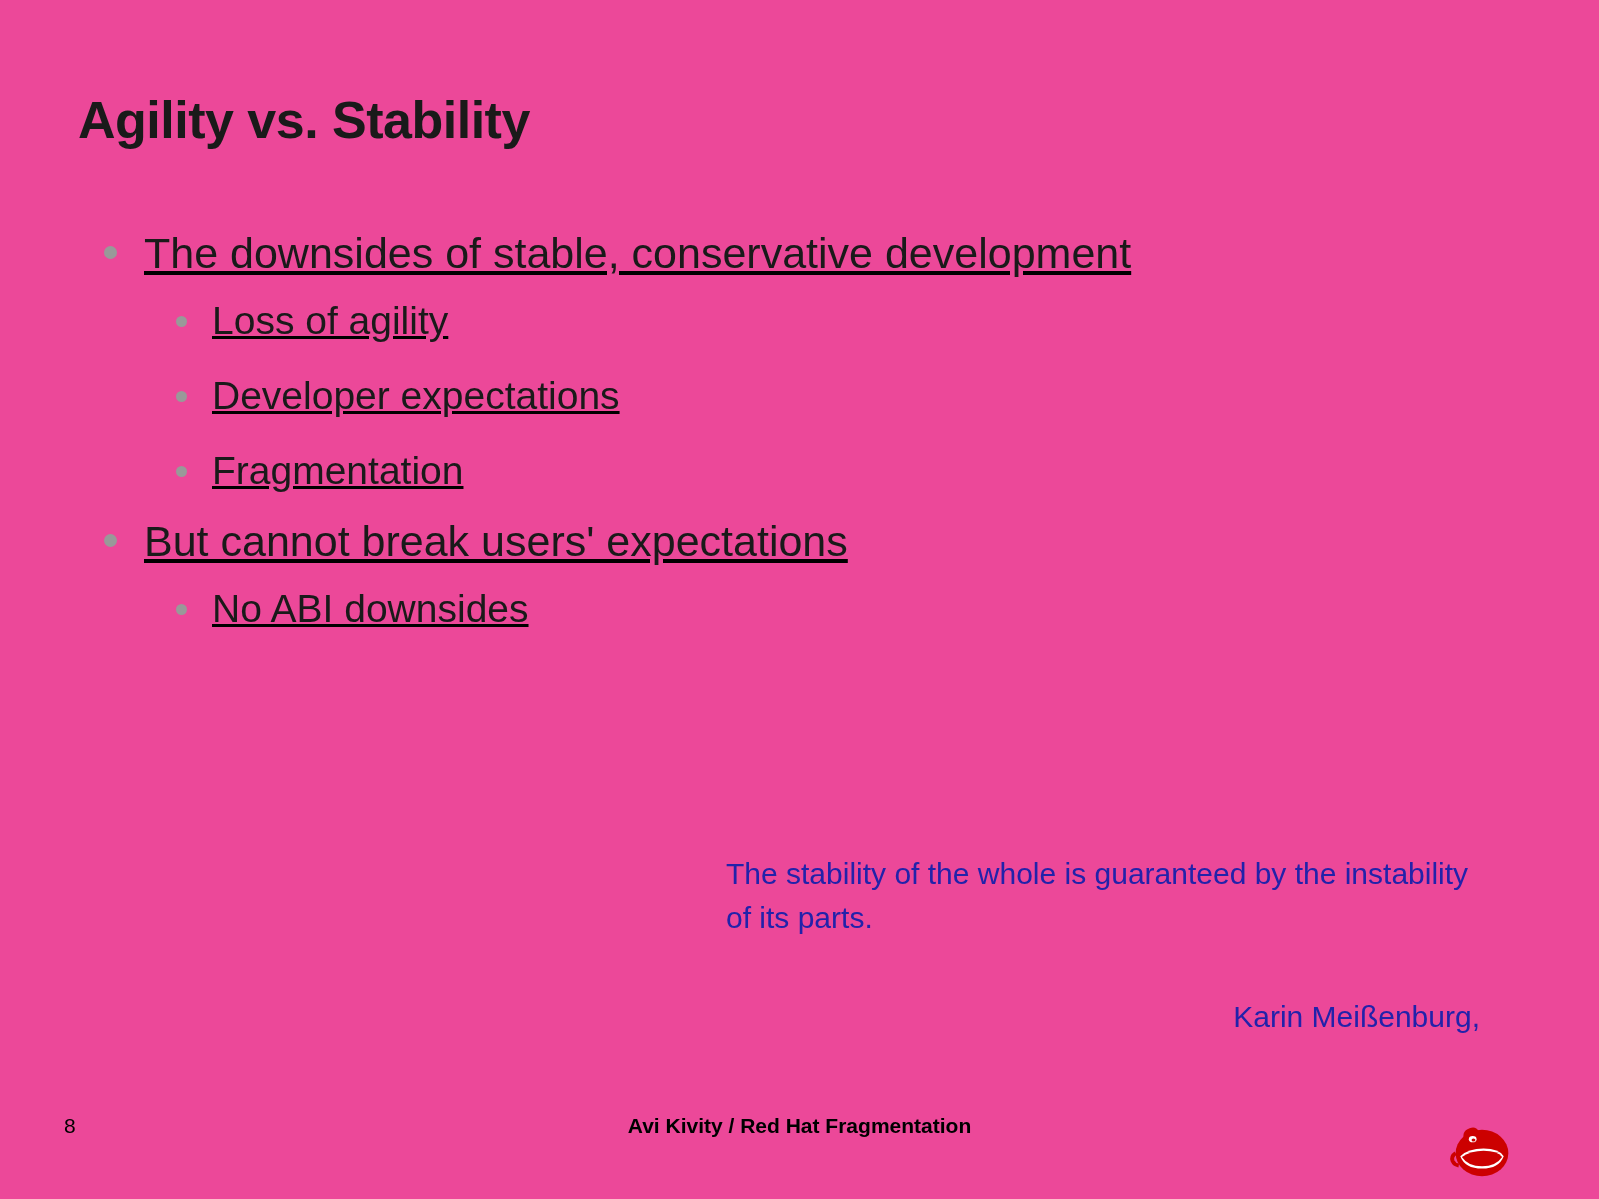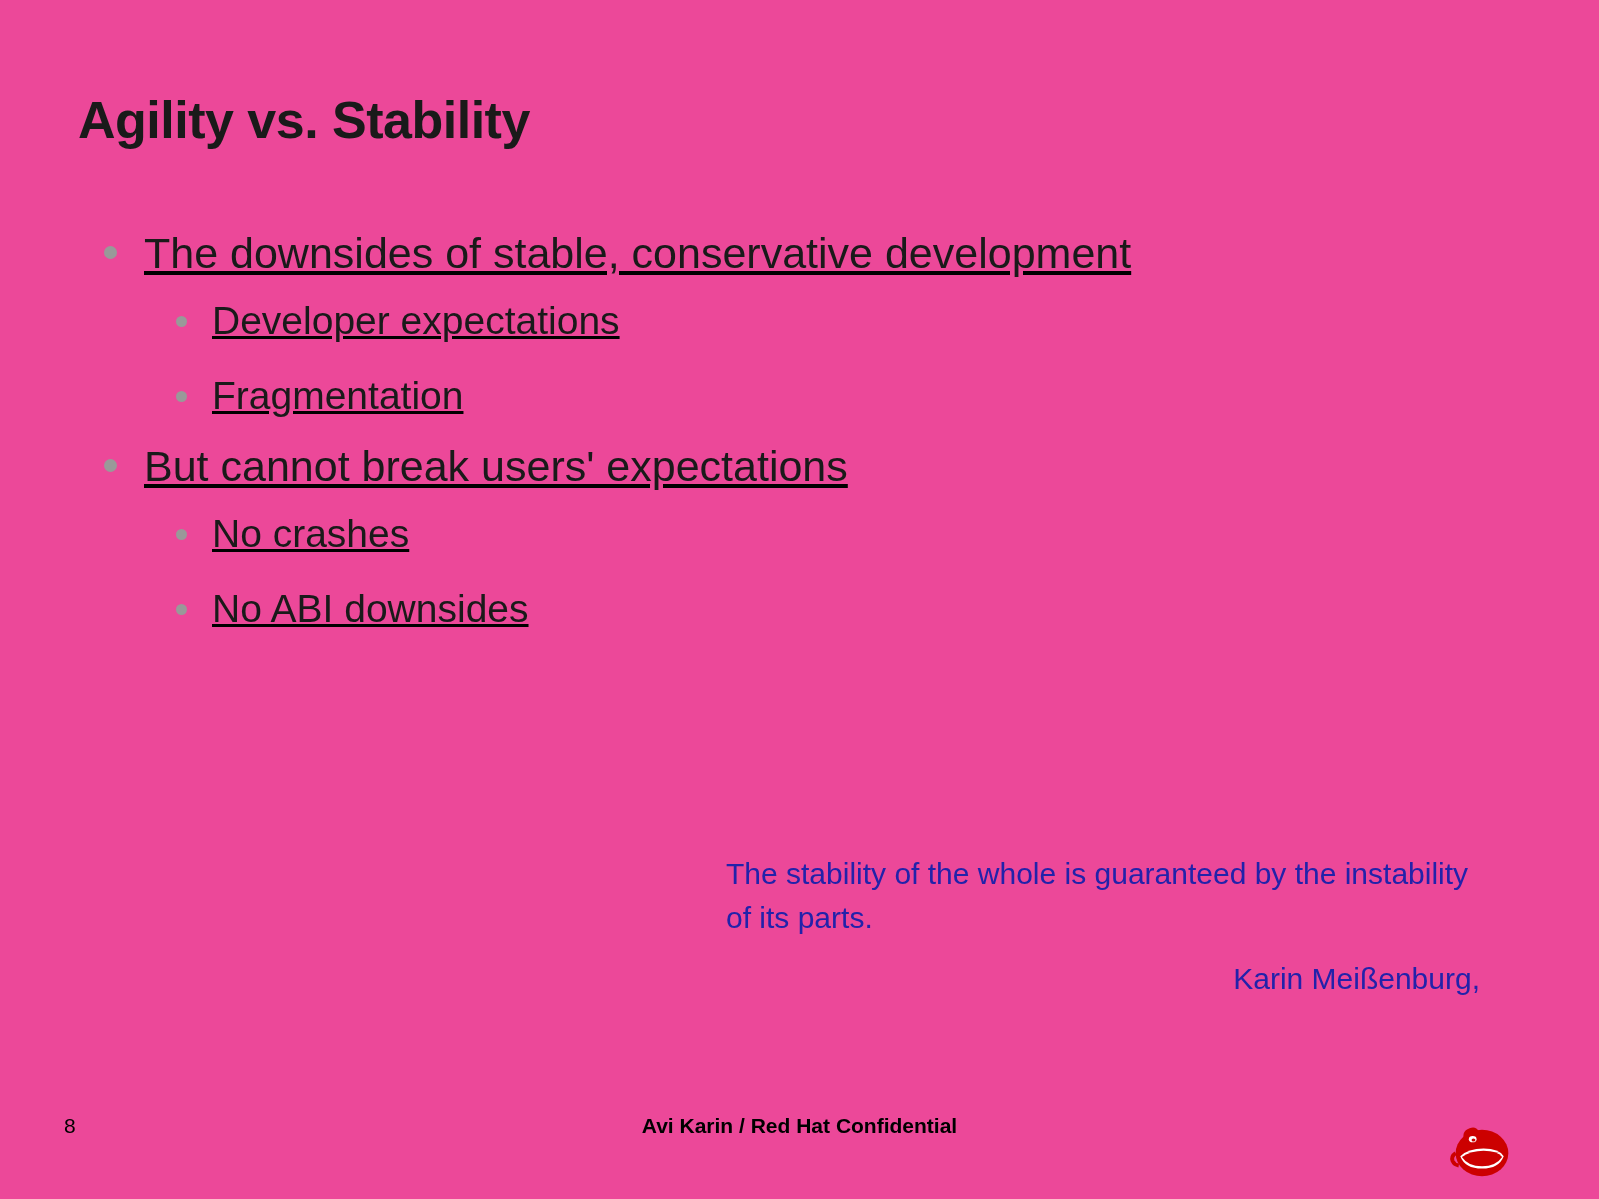--- a/index.html
+++ b/index.html
@@ -93,21 +93,21 @@
   .quote-block {
     position: absolute;
     left: 726px;
     top: 852px;
     width: 760px;
     color: #2222aa;
     font-size: 30px;
     line-height: 1.45;
   }
   .quote-attrib {
-    margin-top: 18px;
+    margin-top: 56px;
     text-align: right;
     padding-right: 6px;
   }
   .footer-page {
     position: absolute;
     left: 64px;
     top: 1114px;
     font-size: 21px;
     color: #000000;
   }
@@ -138,54 +138,54 @@
 
   <div class="content">
     <ul class="level1">
 
       <li class="bullet1">
         <span class="dot"></span>
         <span class="btext">The downsides of stable, conservative development</span>
         <ul class="level2">
           <li class="bullet2">
             <span class="dot2"></span>
+            <span class="btext2">Loss of agility</span>
+          </li>
+          <li class="bullet2">
+            <span class="dot2"></span>
             <span class="btext2">Developer expectations</span>
           </li>
           <li class="bullet2">
             <span class="dot2"></span>
             <span class="btext2">Fragmentation</span>
           </li>
         </ul>
       </li>
 
       <li class="bullet1">
         <span class="dot"></span>
         <span class="btext">But cannot break users' expectations</span>
         <ul class="level2">
-          <li class="bullet2">
-            <span class="dot2"></span>
-            <span class="btext2">No crashes</span>
-          </li>
           <li class="bullet2">
             <span class="dot2"></span>
             <span class="btext2">No ABI downsides</span>
           </li>
         </ul>
       </li>
 
     </ul>
   </div>
 
   <div class="quote-block">
     <div>The stability of the whole is guaranteed by the instability of its parts.</div>
     <div class="quote-attrib">Karin Meißenburg,</div>
   </div>
 
   <div class="footer-page">8</div>
-  <div class="footer-center">Avi Karin / Red Hat Confidential</div>
+  <div class="footer-center">Avi Kivity / Red Hat Fragmentation</div>
 
   <div class="logo">
     <svg viewBox="0 0 100 80" width="78" height="62" aria-hidden="true">
       <ellipse cx="50" cy="44" rx="34" ry="30" fill="#cc0000"></ellipse>
       <path d="M28 30 q-6 -14 6 -18 q8 -3 12 4 q3 5 -2 8 q-6 3 -16 6 z" fill="#cc0000"></path>
       <path d="M22 48 q10 -10 30 -10 q20 0 26 10 q-6 16 -28 16 q-22 0 -28 -16 z" fill="#ffffff"></path>
       <path d="M24 49 q12 -8 28 -8 q18 0 24 8 q-8 12 -26 12 q-18 0 -26 -12 z" fill="#cc0000"></path>
       <ellipse cx="38" cy="26" rx="5" ry="4" fill="#ffffff"></ellipse>
       <ellipse cx="39" cy="27" rx="2.5" ry="2" fill="#cc0000"></ellipse>
       <path d="M16 44 q-6 4 -4 10 q2 5 8 6" fill="none" stroke="#cc0000" stroke-width="5"></path>

